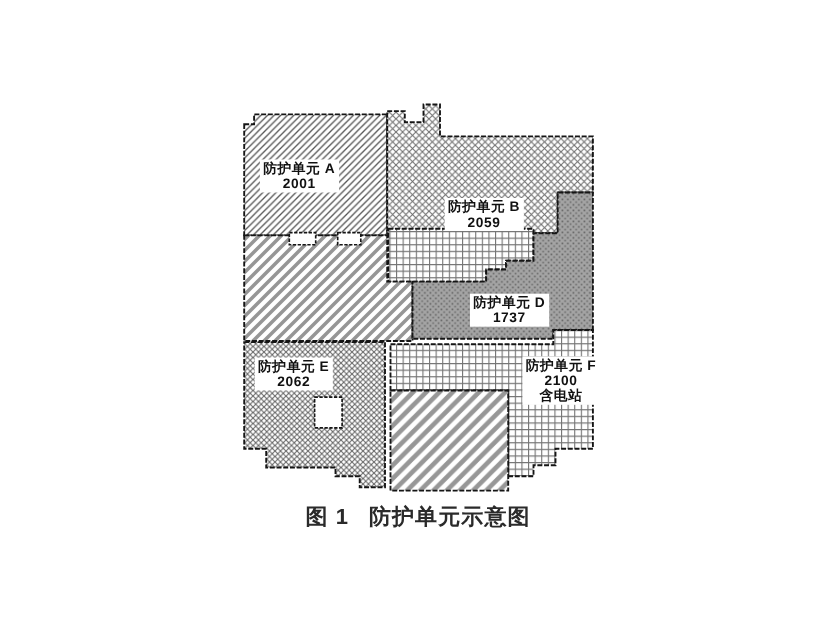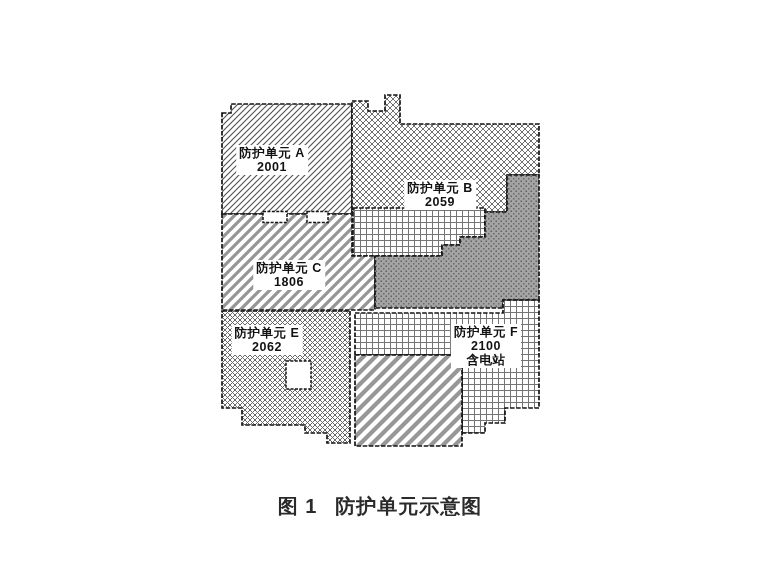--- a/index.html
+++ b/index.html
@@ -26,21 +26,20 @@
   }
   .unit-label .num{letter-spacing:0.5px;}
   #caption{
     position:absolute;
     left:0;top:456px;width:760px;
     text-align:center;
     font-size:20px;
     font-weight:bold;
     color:#2a2a2a;
     letter-spacing:1px;
-    margin-top:37px;
   }
   #caption .prefix{margin-right:18px;}
 </style>
 </head>
 <body>
 
 <div id="canvas">
 
   <svg id="plan-svg" width="760" height="569" viewBox="0 0 760 569">
     <defs>
@@ -107,32 +106,32 @@
   <div class="unit-label" style="left:272px;top:160px;">
     <div>防护单元 A</div>
     <div class="num">2001</div>
   </div>
 
   <div class="unit-label" style="left:440px;top:170px;margin-top:25px;">
     <div>防护单元 B</div>
     <div class="num">2059</div>
   </div>
 
-  <div class="unit-label" style="left:289px;top:275px;">
-    <div>防护单元 C</div>
-    <div class="num">1806</div>
+
+  <div class="unit-label" style="left:463px;top:282px;">
+    <div>防护单元 D</div>
+    <div class="num">1737</div>
   </div>
-
 
   <div class="unit-label" style="left:267px;top:340px;">
     <div>防护单元 E</div>
     <div class="num">2062</div>
   </div>
 
-  <div class="unit-label" style="left:486px;top:346px;">
+  <div class="unit-label" style="left:510px;top:346px;">
     <div>防护单元 F</div>
     <div class="num">2100</div>
     <div>含电站</div>
   </div>
 
 
   <div id="caption">
     <span class="prefix">图 1</span><span>防护单元示意图</span>
   </div>
 

